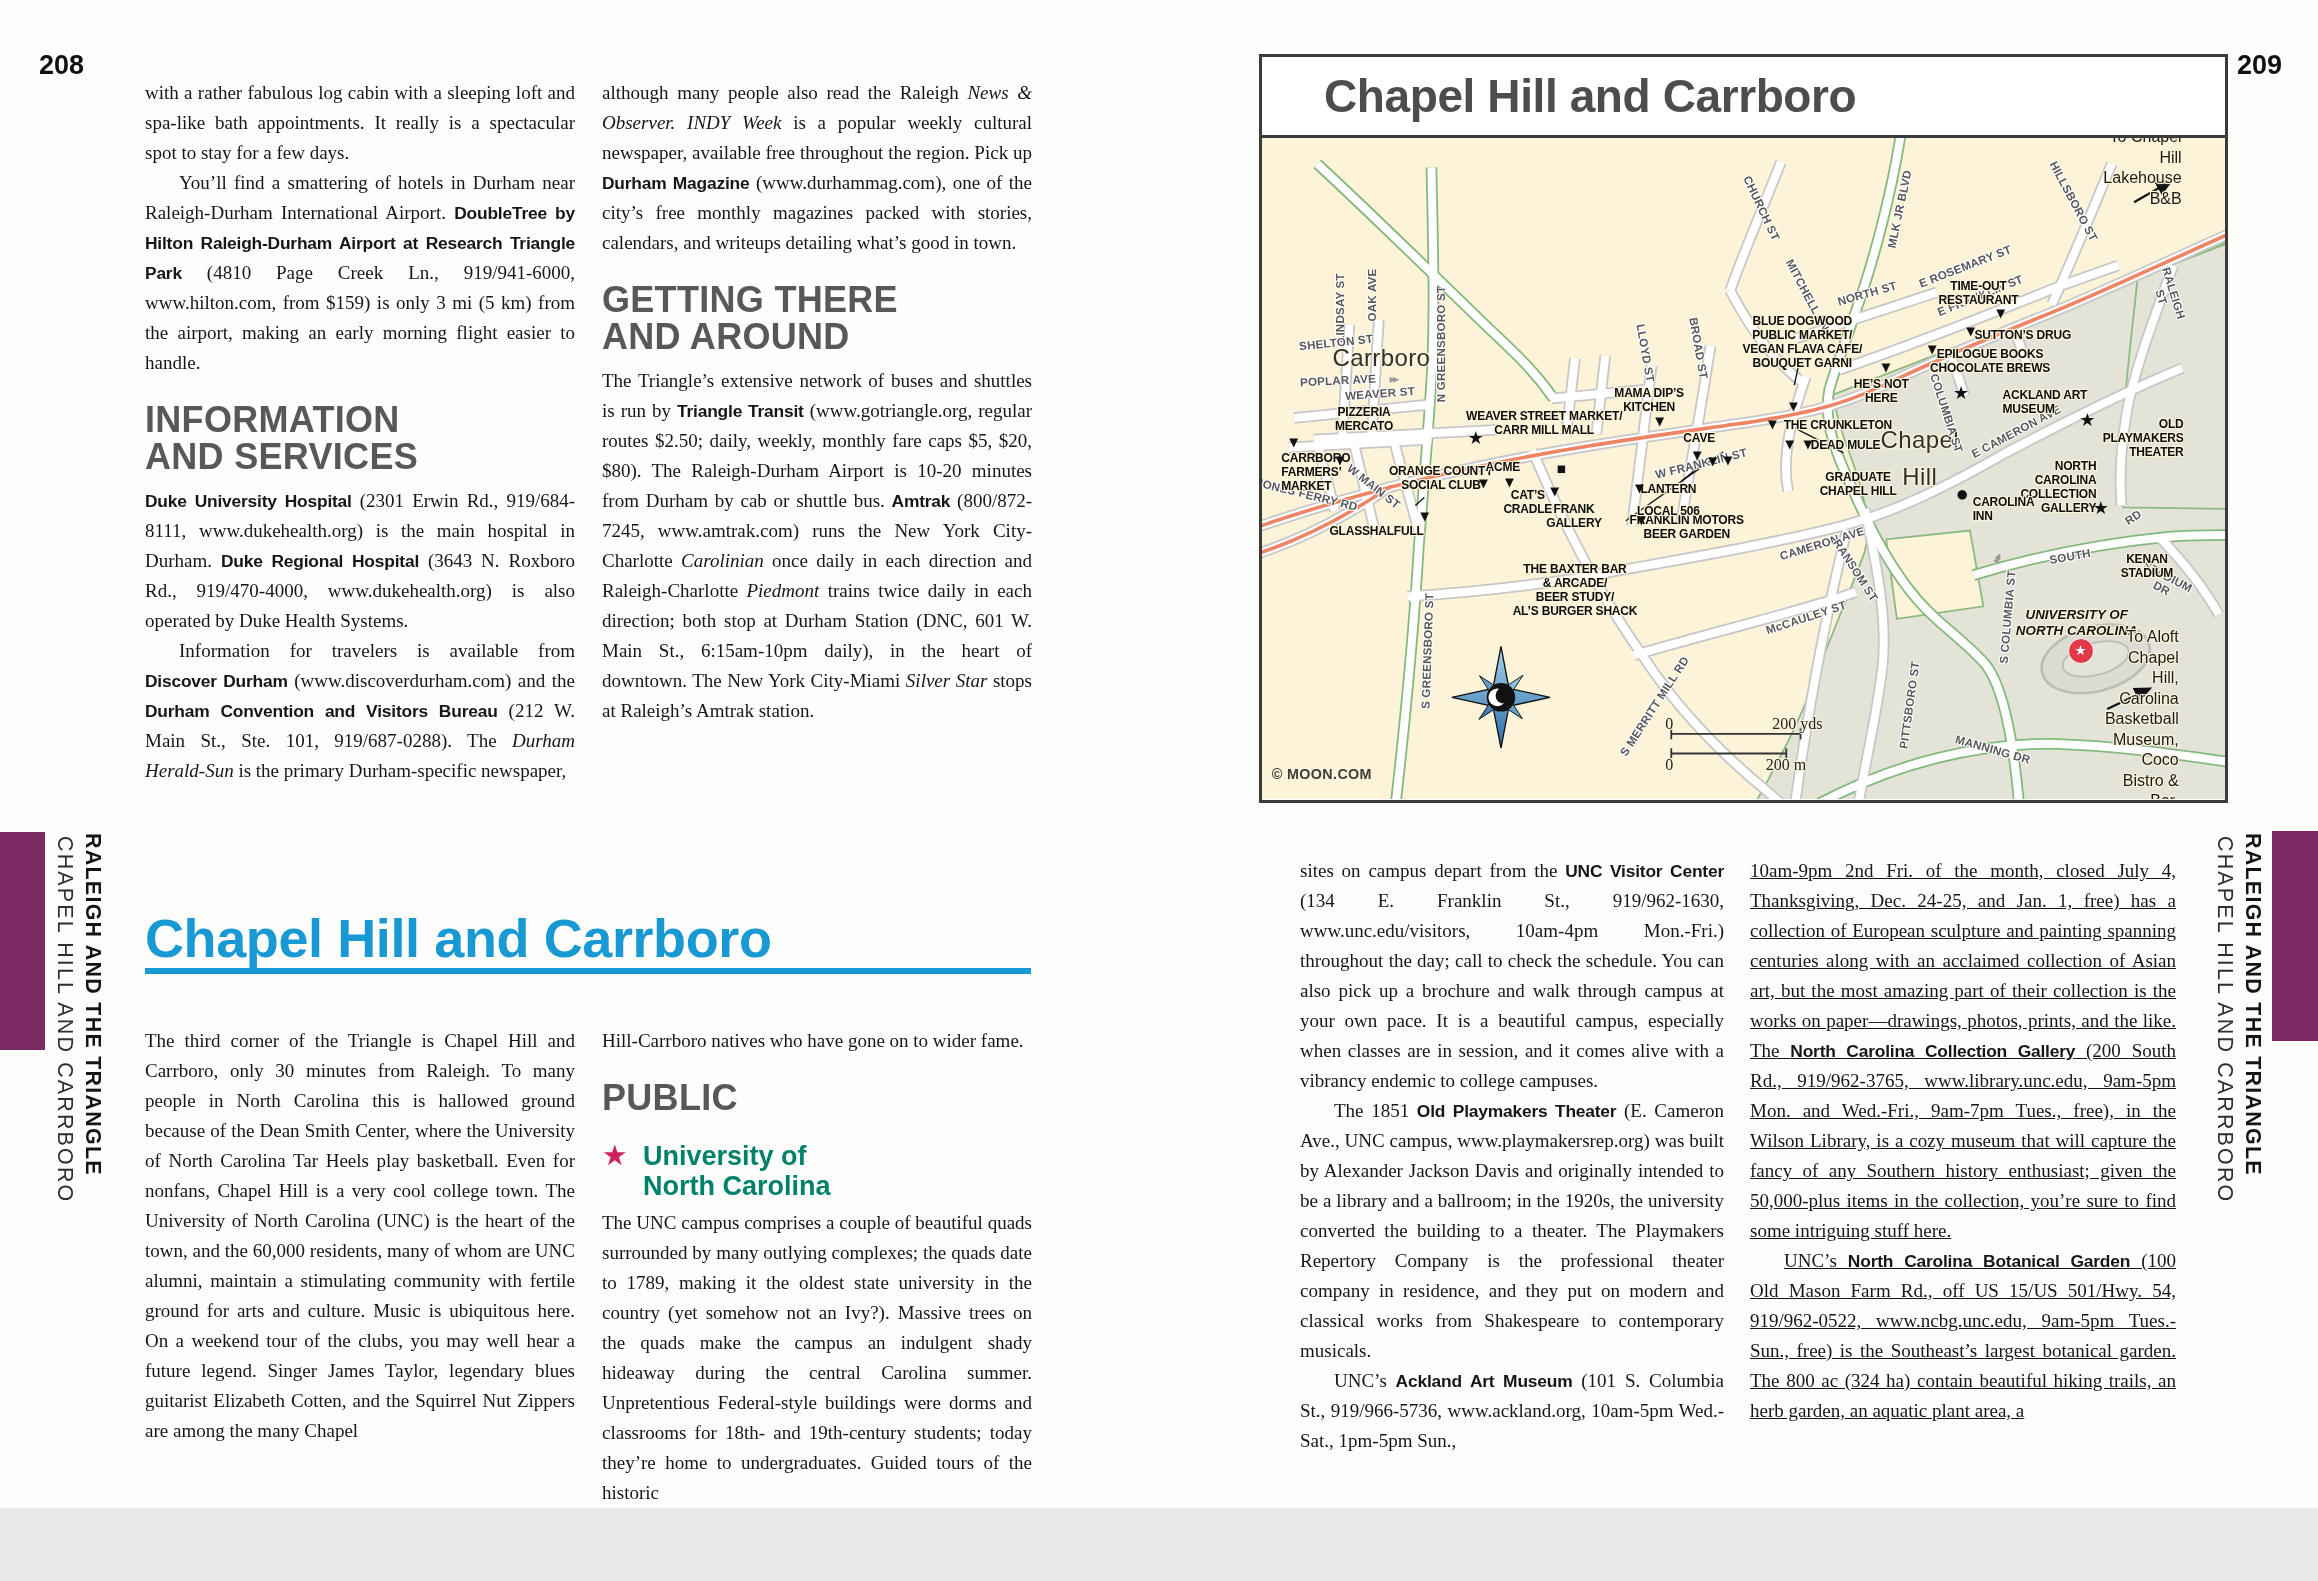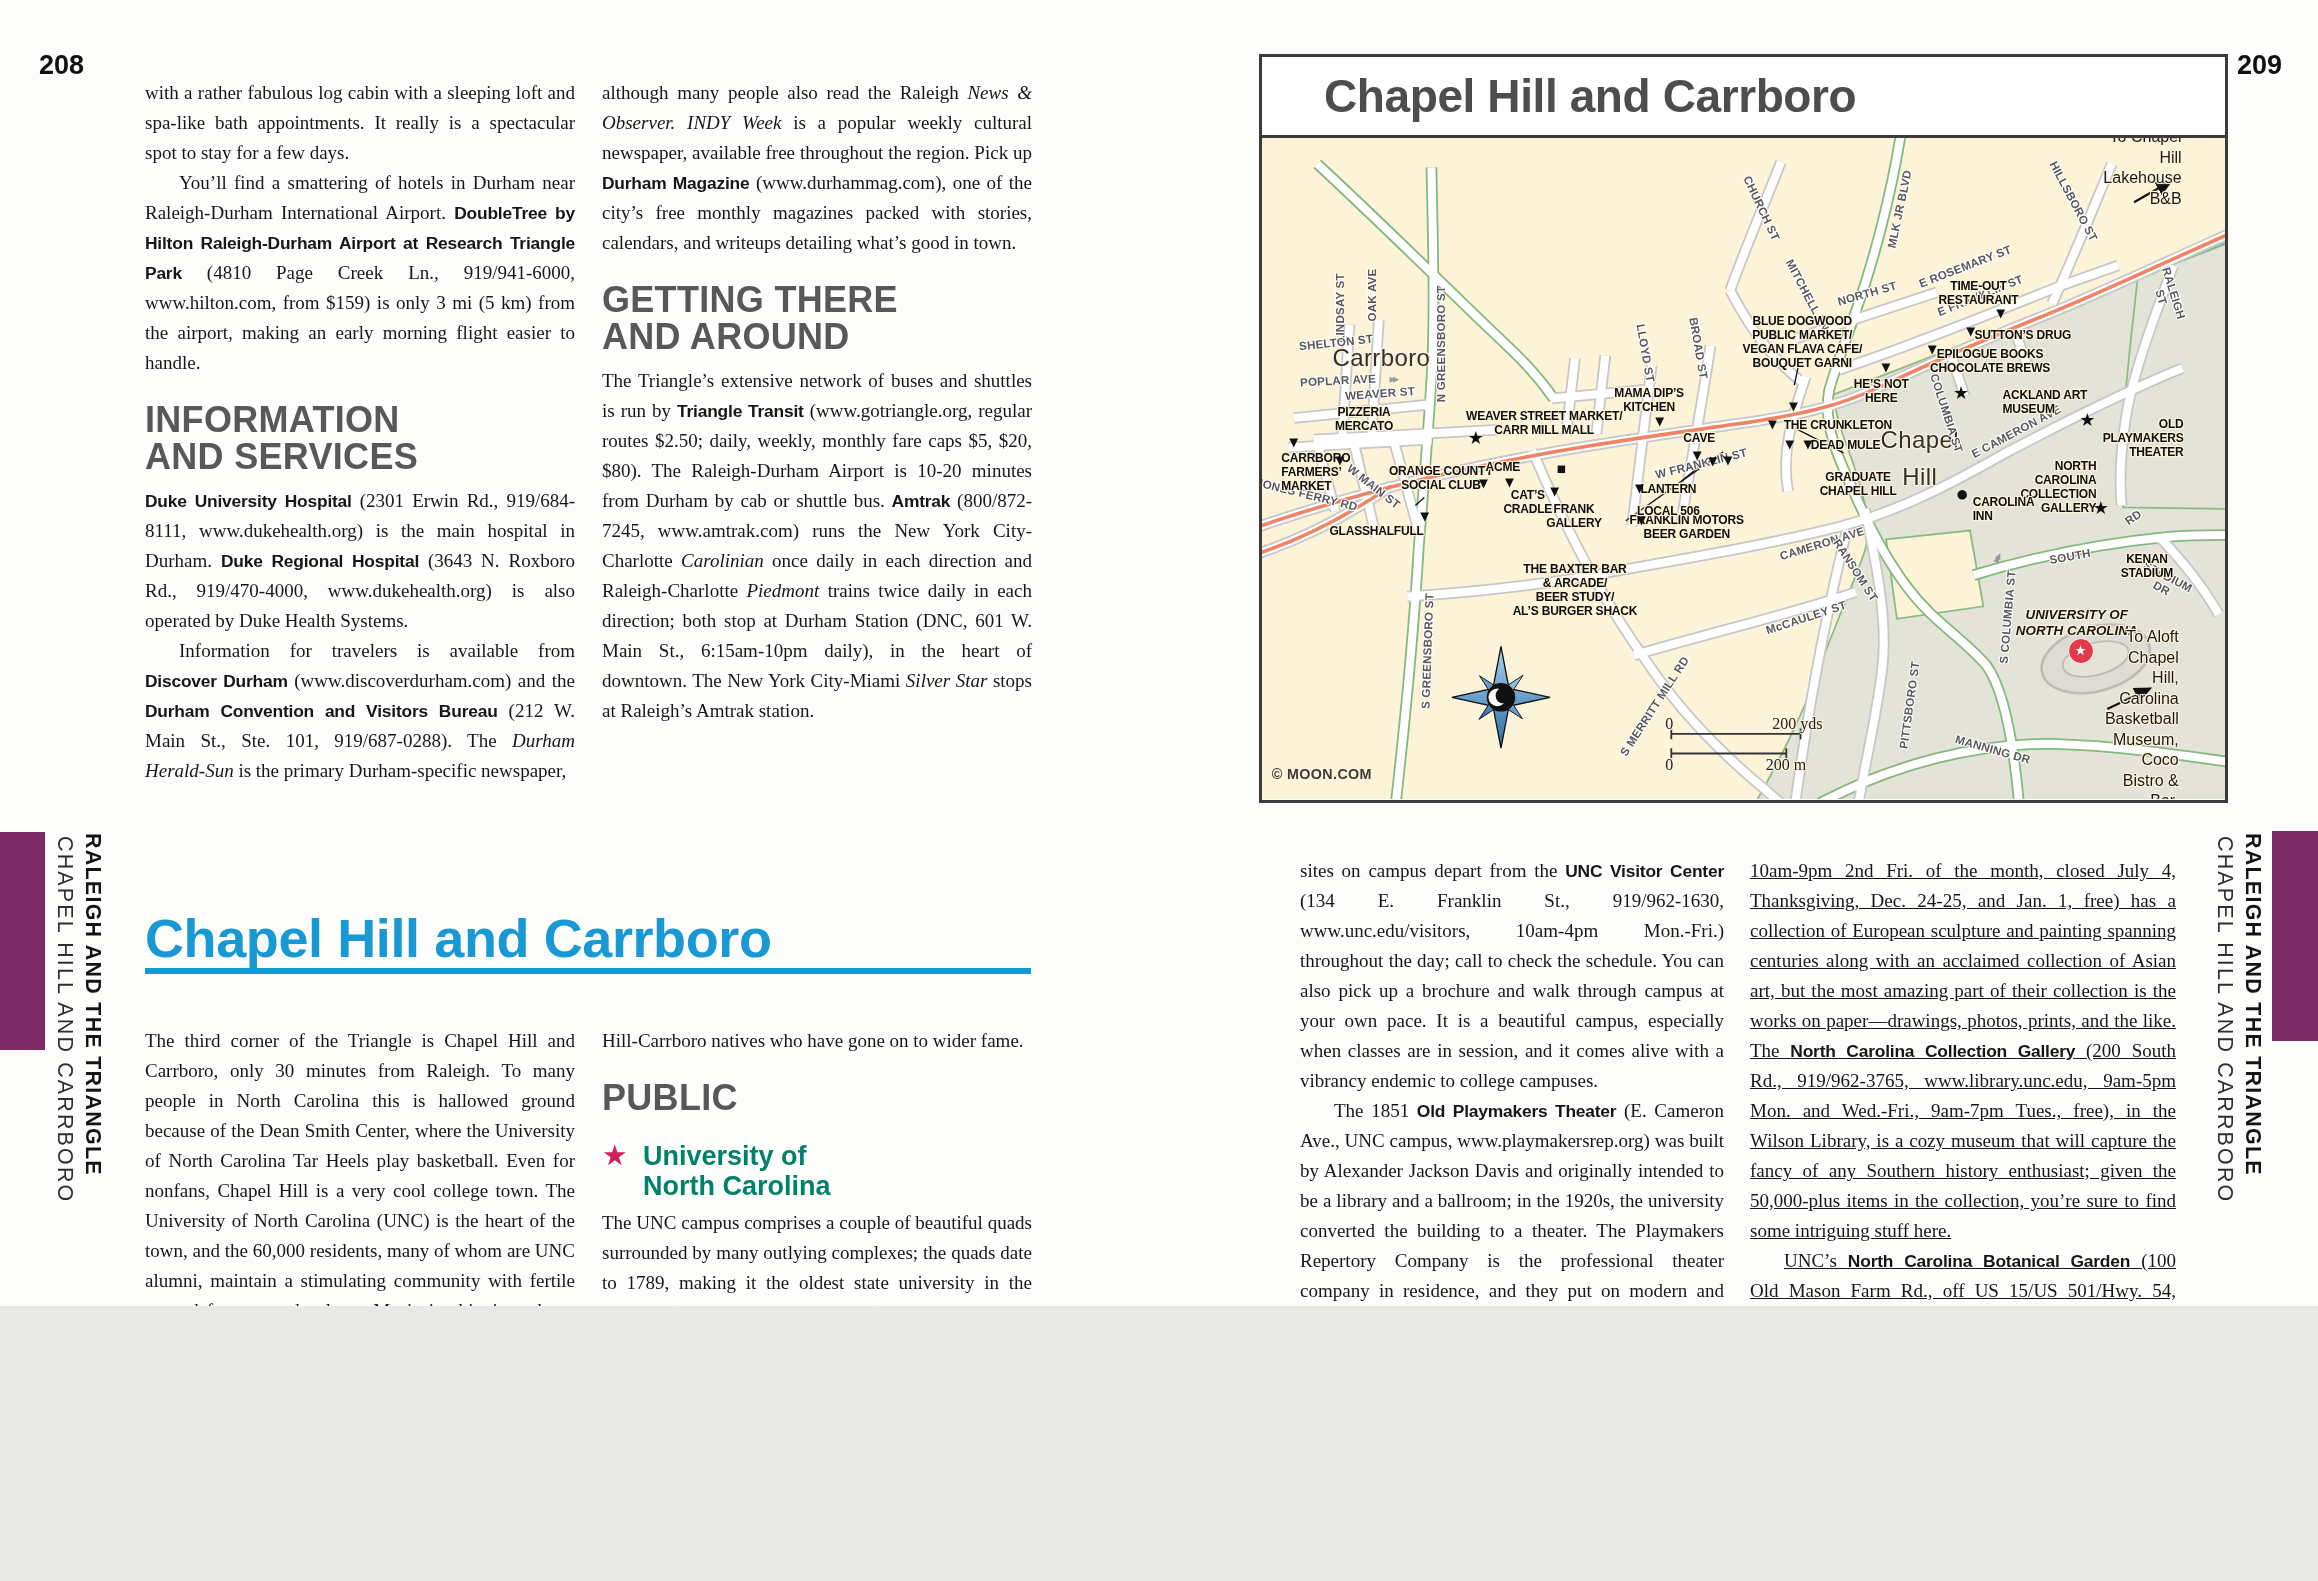--- a/index.html
+++ b/index.html
@@ -1,16 +1,16 @@
 <!DOCTYPE html>
 <html style="font-size:14.3px"><head>
 <meta charset="utf-8">
 <style>
   html,body{margin:0;padding:0;background:#e8e8e6;}
-  .spread{position:relative;width:2319px;height:1306px;background:#fdfdfb;overflow:hidden;
+  .spread{position:relative;width:2319px;height:1508px;background:#fdfdfb;overflow:hidden;
           font-family:"Liberation Serif",serif;color:#161616;}
   .abs{position:absolute;}
   
   .pagenum{font:700 27px/1 "Liberation Sans",sans-serif;color:#111;}
   
   .col{position:absolute;}
   .col p.para{margin:0;text-align:justify;font:19px/30px "Liberation Serif",serif;color:#161616;}
   .col p.para.ind{text-indent:34px;}
   .col p.para b{font-family:"Liberation Sans",sans-serif;font-weight:700;font-size:17.4px;letter-spacing:-0.2px;}
   .col p.para i{font-style:italic;}

